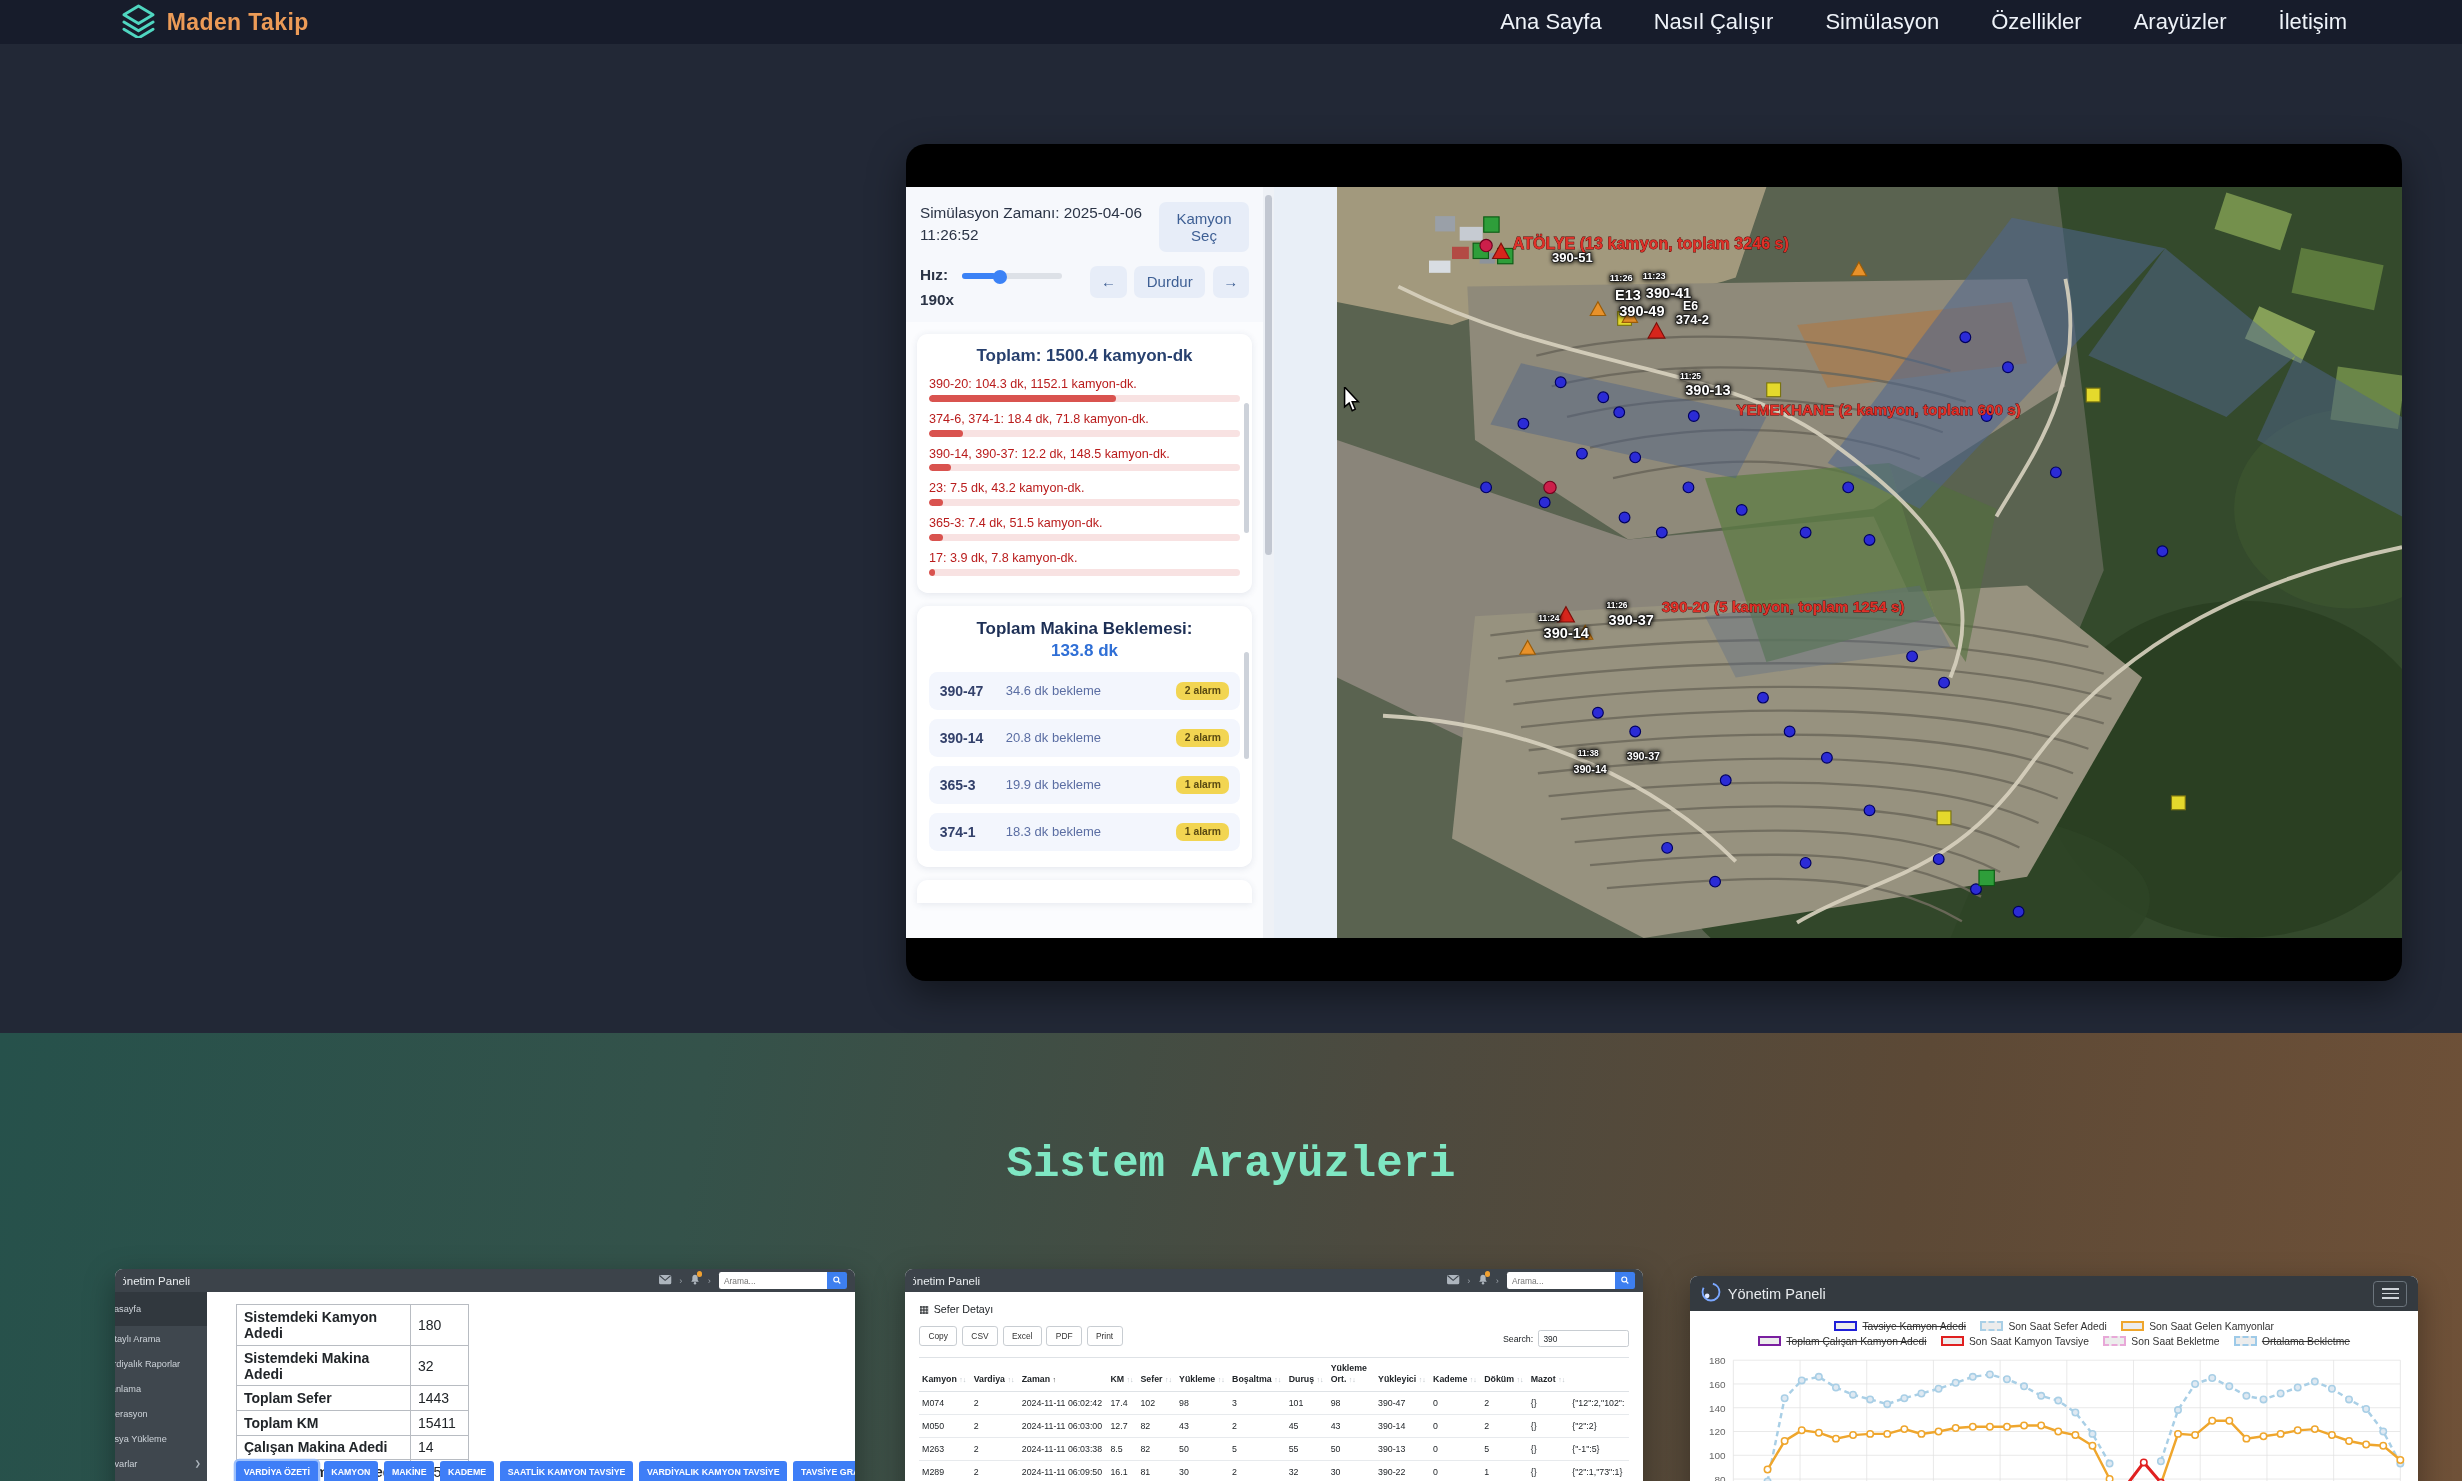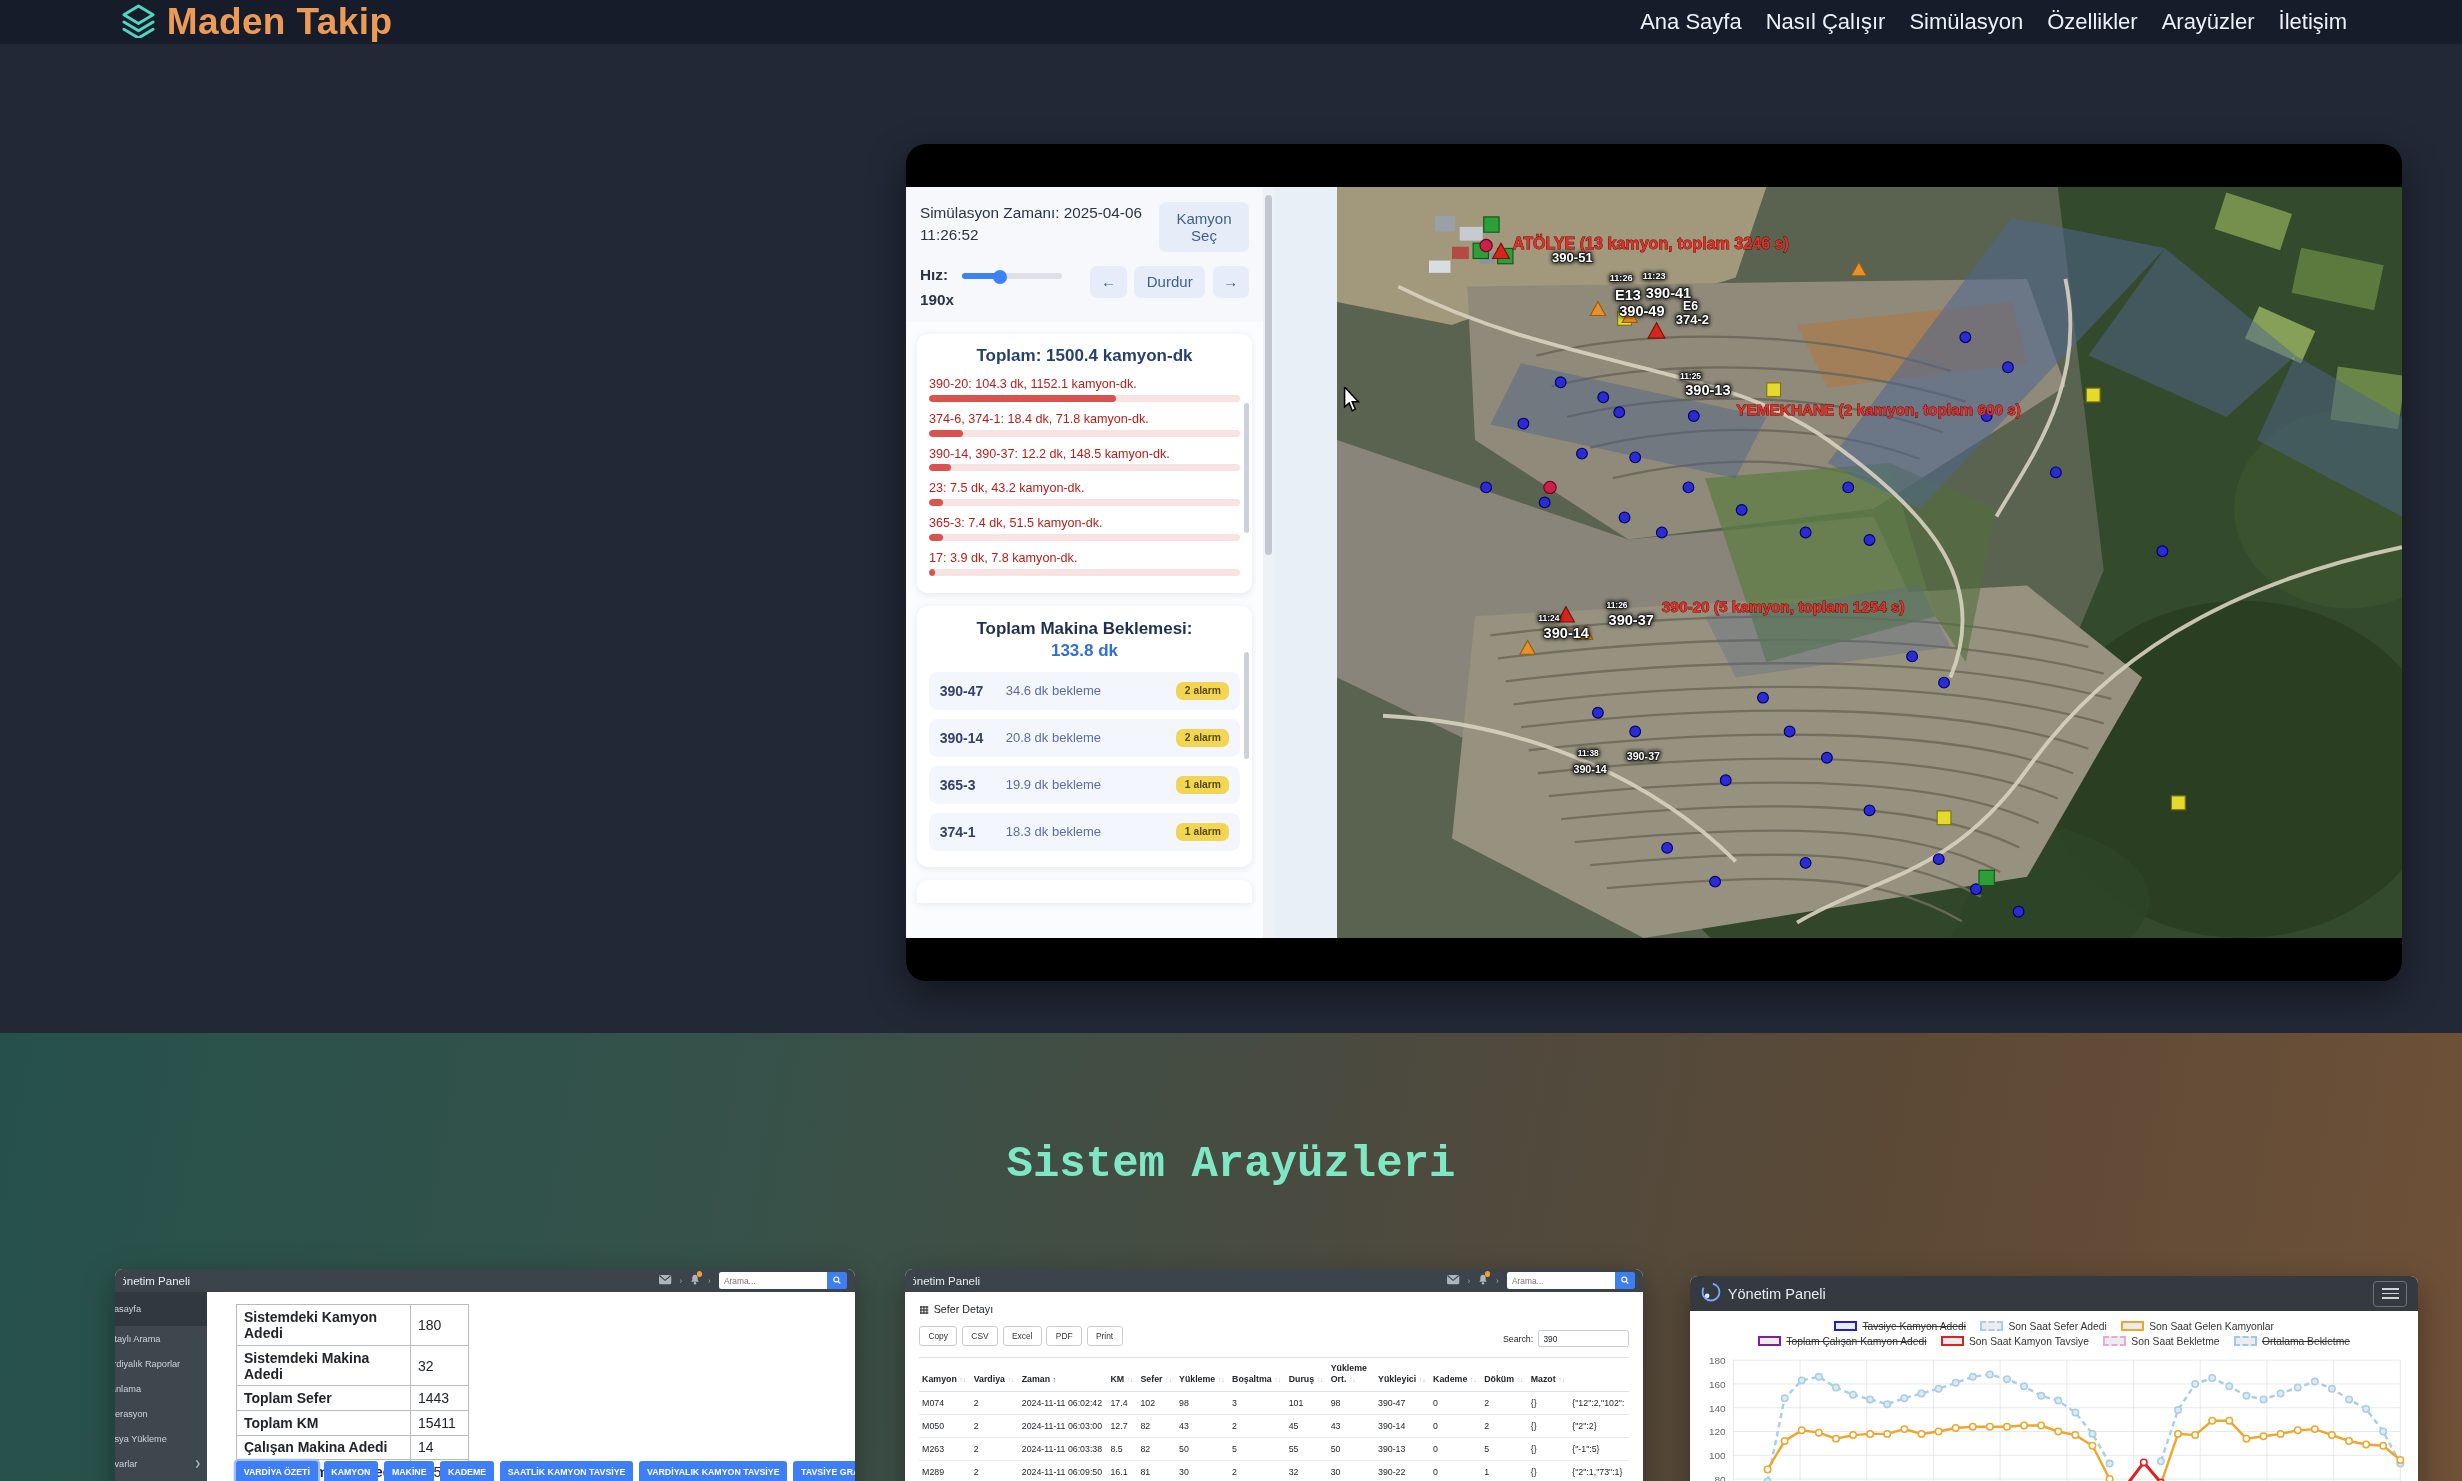--- a/index.html
+++ b/index.html
@@ -3,22 +3,22 @@
 <meta charset="utf-8">
 <style>
   html,body{margin:0;padding:0;}
   body{width:2462px;height:1481px;position:relative;overflow:hidden;
        font-family:"Liberation Sans","DejaVu Sans",sans-serif;background:#232837;}
 
   
   .navbar{position:absolute;left:0;top:0;width:2462px;height:44px;background:#171c2b;
           display:flex;align-items:center;justify-content:space-between;z-index:30;}
   .brand{display:flex;align-items:center;gap:10.7px;margin-left:121px;}
-  .brand-text{color:#ec9b57;font-size:37px;font-weight:bold;letter-spacing:0.4px;}
-  .nav-links{display:flex;gap:24px;margin-right:115px;}
+  .brand-text{color:#ec9b57;font-size:23px;font-weight:bold;letter-spacing:0.4px;}
+  .nav-links{display:flex;gap:52px;margin-right:115px;}
   .nav-link{color:#eef2f8;font-size:22px;cursor:pointer;}
 
   
   .hero{position:absolute;left:0;top:44px;width:2462px;height:988px;background:#222836;}
   .hero-left{position:absolute;left:121px;top:349px;width:736px;}
   .hero-title{color:#f4f6fa;font-size:48px;font-weight:bold;margin-top:44px;}
   .hero-desc{color:#c3cbd8;font-size:23px;line-height:1.65;margin-top:32px;max-width:713px;}
 
   
   .sim-frame{position:absolute;left:906px;top:100px;width:1496px;height:837px;background:#000;

